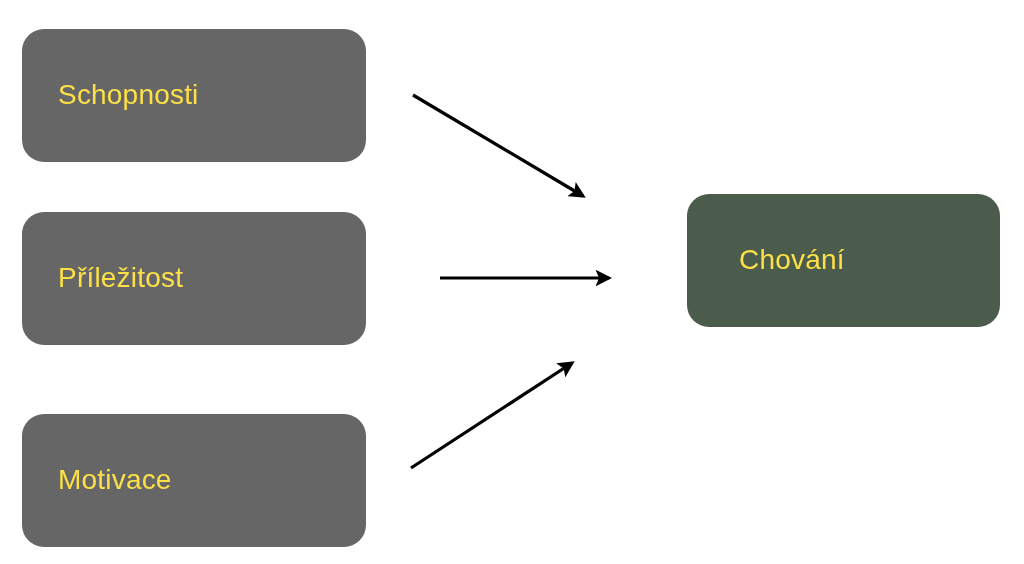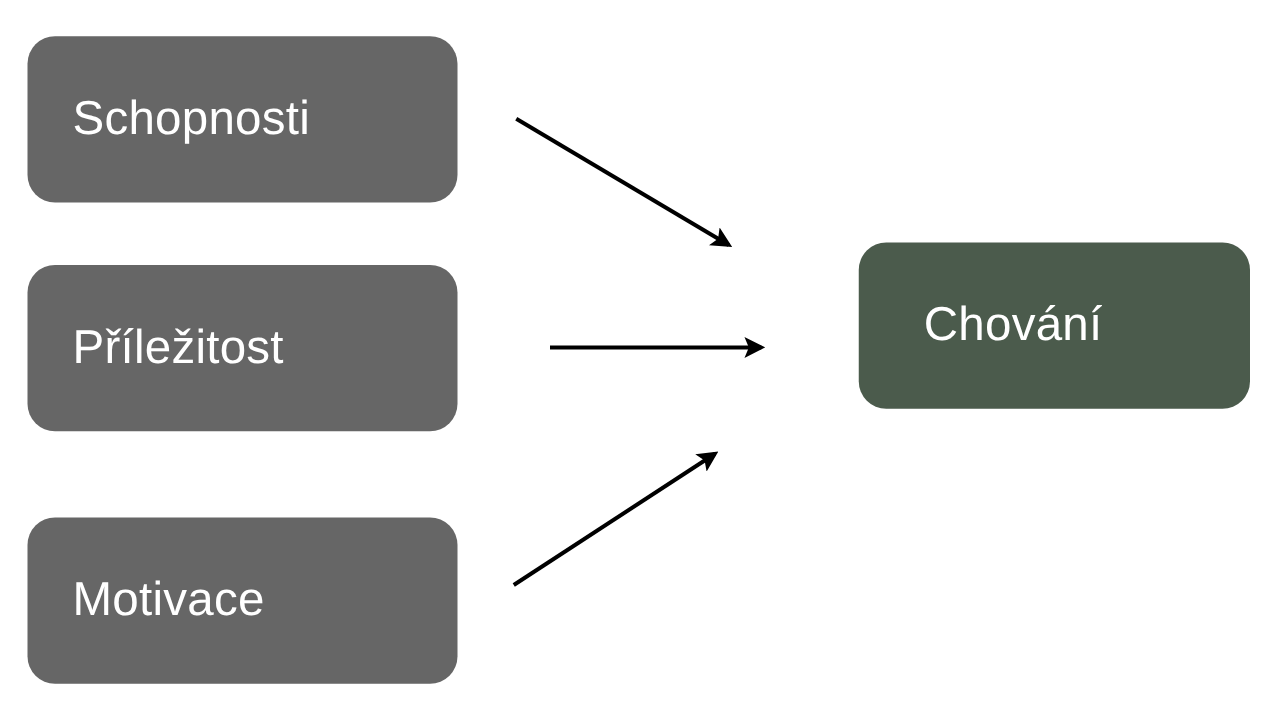--- a/index.html
+++ b/index.html
@@ -20,22 +20,22 @@
   .node {
     position: absolute;
     display: flex;
     align-items: center;
     border-radius: 22px;
     box-sizing: border-box;
     padding-left: 36px;
     padding-right: 20px;
   }
   .node-label {
-    color: #ffffff;
-    font-size: 38px;
+    color: #fde047;
+    font-size: 28px;
     font-weight: 400;
     line-height: 1.1;
     letter-spacing: 0.2px;
     white-space: nowrap;
     text-align: center;
   }
   .node-input {
     left: 22px;
     width: 344px;
     height: 133px;

